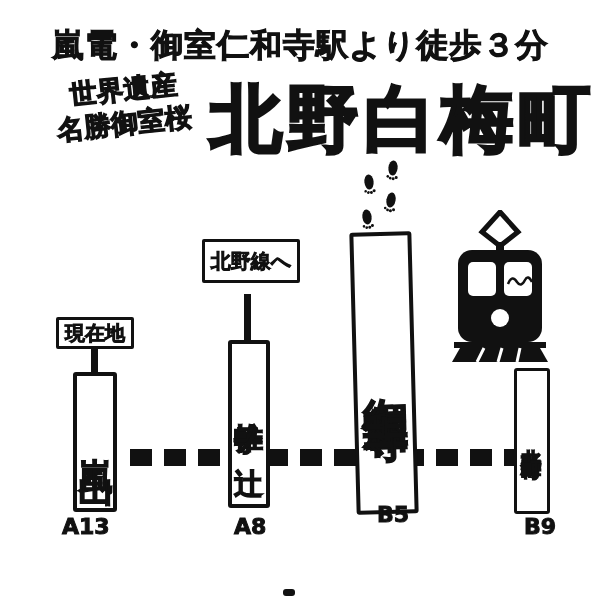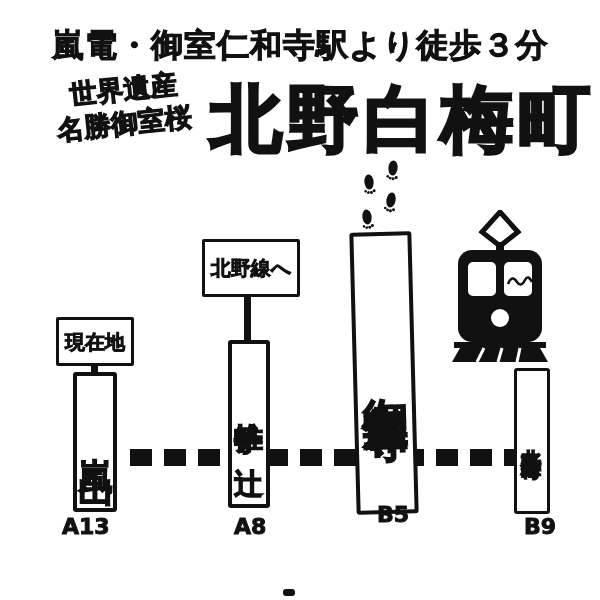--- a/index.html
+++ b/index.html
@@ -51,22 +51,22 @@
   .code{
     position:absolute;font-weight:900;font-size:22px;
     -webkit-text-stroke:1px #111;z-index:3;
   }
   .sign-arashiyama   {left:73px; top:372px;width:44px;height:140px;font-size:35px;letter-spacing:12px;}
   .sign-katabiranotsuji{left:228px;top:340px;width:42px;height:168px;font-size:29px;letter-spacing:4px;}
   .sign-omuro        {left:353px;top:232px;width:62px;height:282px;font-size:45px;letter-spacing:4px;transform:rotate(-1.5deg);}
   .sign-kitano       {left:514px;top:368px;width:36px;height:146px;font-size:20px;letter-spacing:3px;border-width:3px;}
   .pole-arashiyama   {left:91px; top:346px;height:32px;}
   .pole-katabiranotsuji{left:244px;top:294px;height:52px;}
-  .label-genzaichi   {left:56px; top:317px;width:78px; height:49px;font-size:20px;}
-  .label-transfer    {left:202px;top:239px;width:98px; height:58px;font-size:20px;}
+  .label-genzaichi   {left:56px; top:317px;width:78px; height:32px;font-size:20px;}
+  .label-transfer    {left:202px;top:239px;width:98px; height:44px;font-size:20px;}
   .code-a13{left:62px; top:514px;}
   .code-a8 {left:234px;top:514px;}
   .code-b5 {left:377px;top:502px;}
   .code-b9 {left:515px;top:514px;margin-left:9px;}
   .footprints{position:absolute;left:352px;top:156px;width:56px;height:74px;z-index:2;}
   .tram{position:absolute;left:452px;top:210px;width:96px;height:152px;z-index:2;}
   .scan-mark{position:absolute;left:283px;top:589px;width:12px;height:7px;background:#111;border-radius:3px;}
 </style>
 </head>
 <body>

